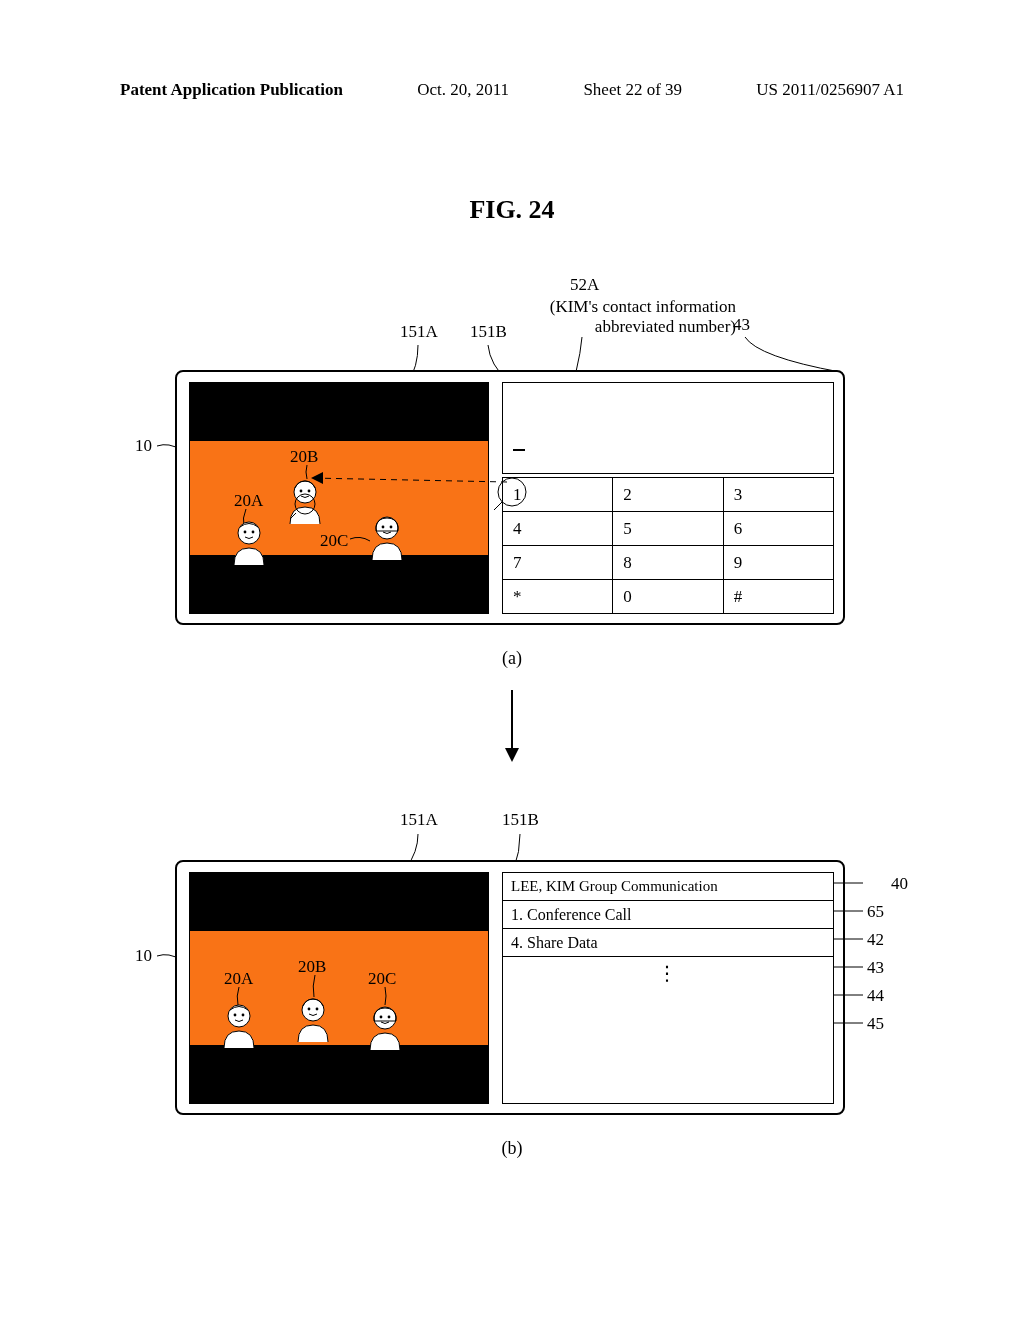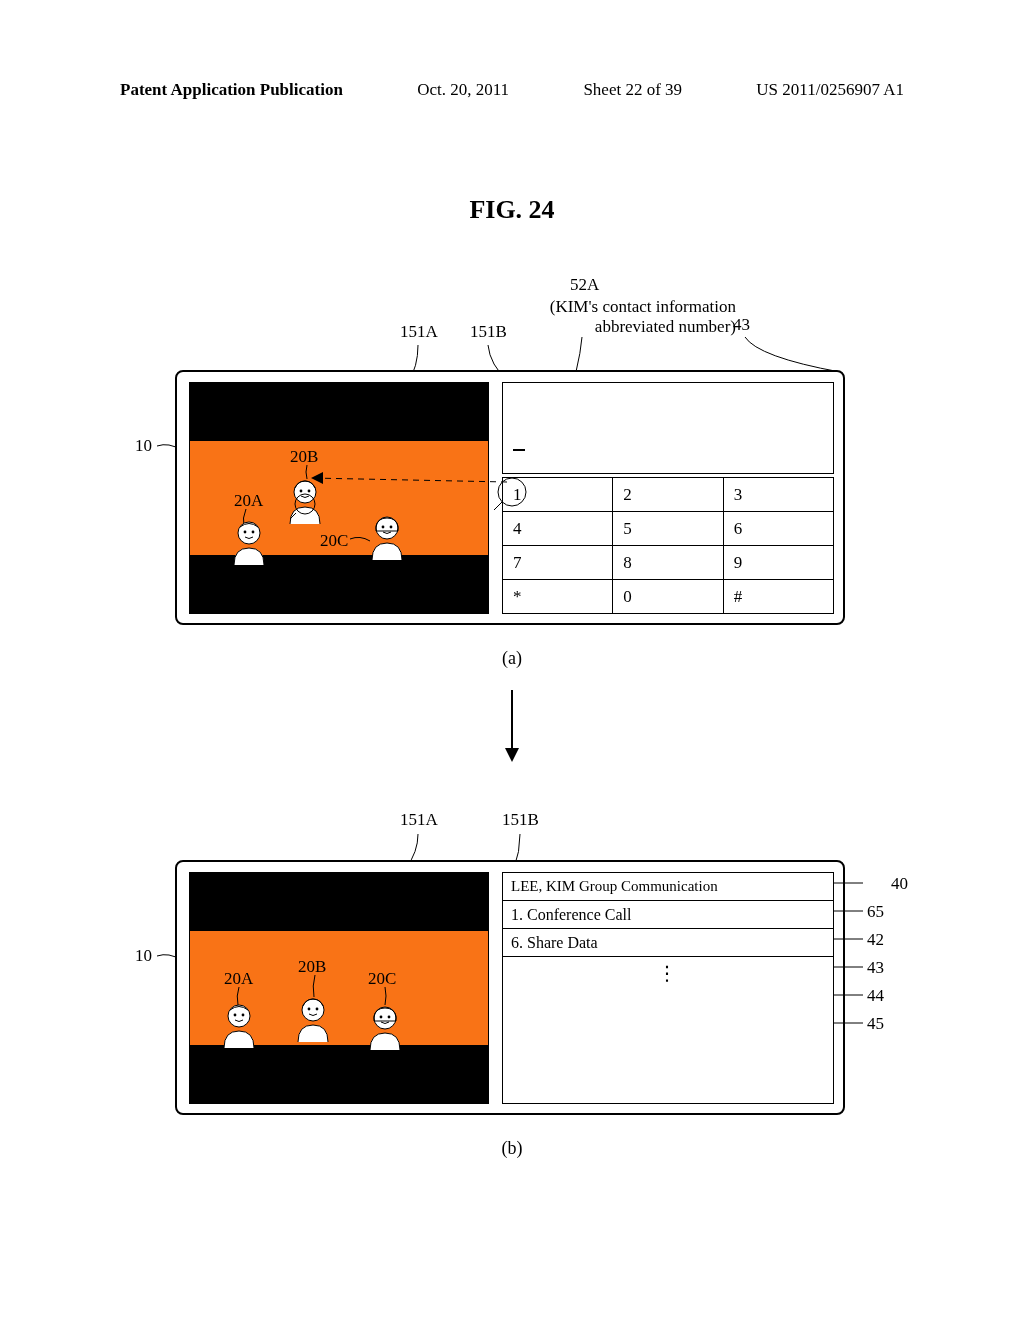--- a/index.html
+++ b/index.html
@@ -352,21 +352,21 @@
     </div>
 
     <div class="screen-right-b">
       <div class="menu-row header-row">
           <span>LEE, KIM Group Communication</span>
         </div>
       <div class="menu-row">
           <span>1. Conference Call</span>
         </div>
       <div class="menu-row">
-          <span>6. Share Data</span>
+          <span>4. Share Data</span>
         </div>
       <div class="menu-ellipsis">⋮</div>
     </div>
   </div>
 
   <div class="lbl" style="left:692px; top:14px;margin-left:24px;">40</div>
   <div class="lbl" style="left:692px; top:42px;">65</div>
   <div class="lbl" style="left:692px; top:70px;">42</div>
   <div class="lbl" style="left:692px; top:98px;">43</div>
   <div class="lbl" style="left:692px; top:126px;">44</div>

